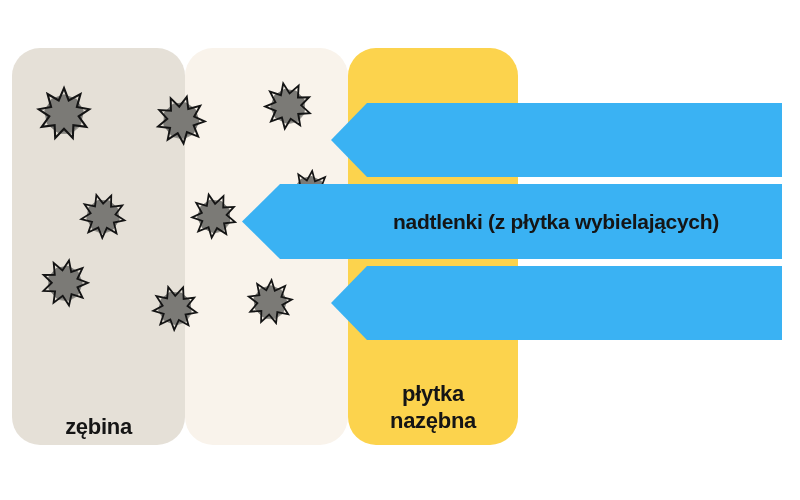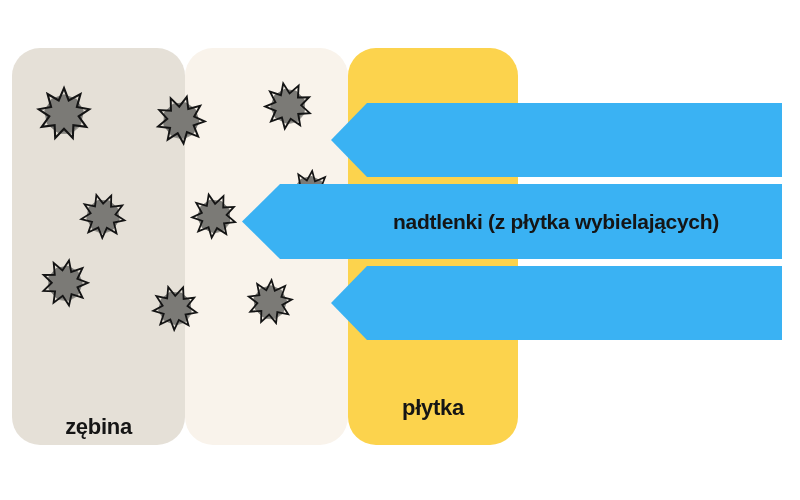--- a/index.html
+++ b/index.html
@@ -85,20 +85,21 @@
         <use href="#splat"></use>
       </svg>
     </div>
 
 
   <div class="diagram-label lbl-dentin">zębina</div>
 
 
   <div class="diagram-label lbl-plaque">
     <span>płytka</span>
+    <span>nazębna</span>
   </div>
 
   <div class="arrow arrow-top"></div>
 
   <div class="arrow arrow-middle">
     <span class="arrow-label">nadtlenki (z płytka wybielających)</span>
   </div>
 
   <div class="arrow arrow-bottom"></div>
 

